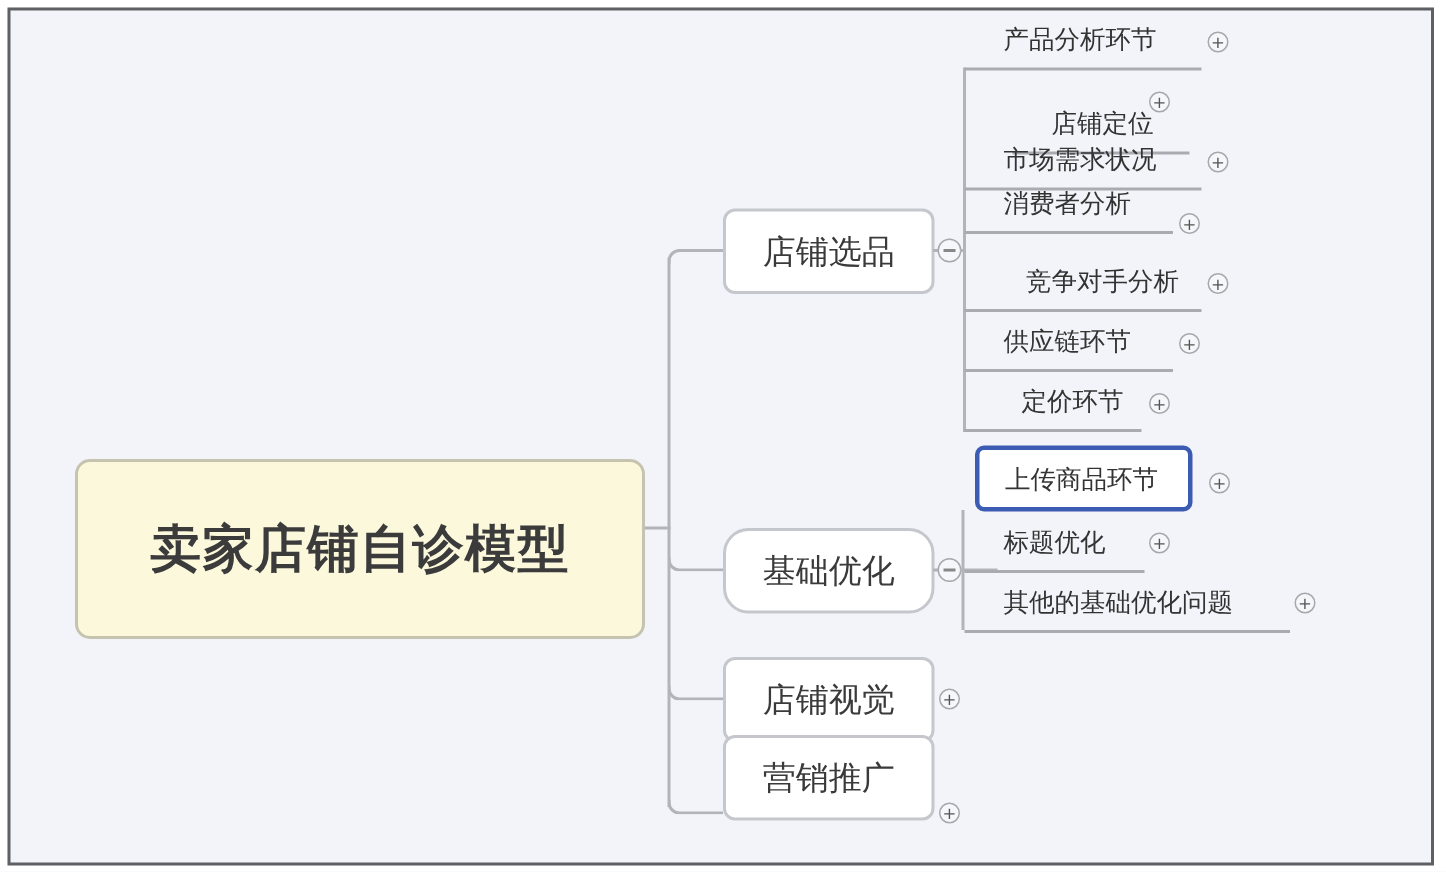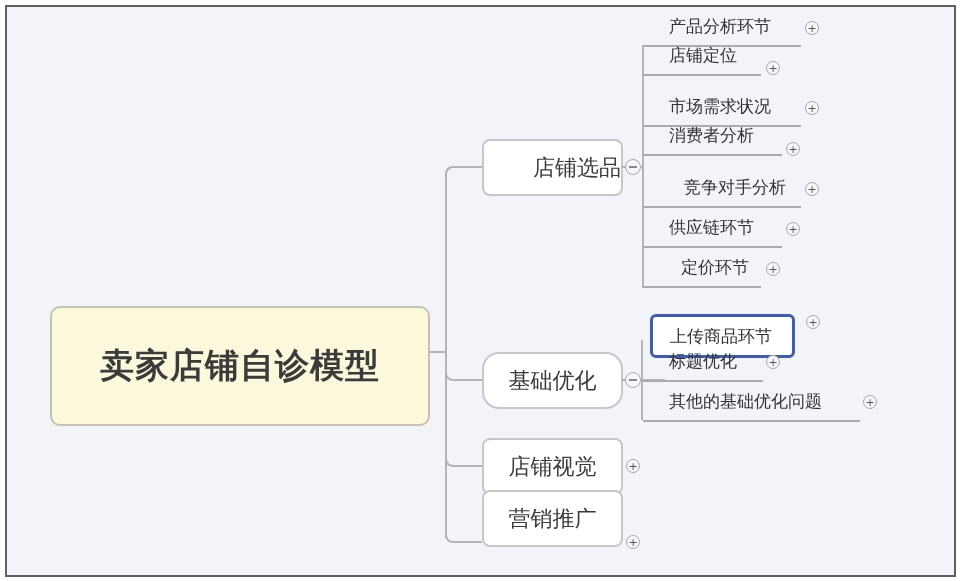--- a/index.html
+++ b/index.html
@@ -56,37 +56,37 @@
 
 <div class="abs" style="left:445px; top:166px; width:37px; height:10px; border-top:2px solid #b2b4ba; border-left:2px solid #b2b4ba; border-top-left-radius:8px; box-sizing:border-box;"></div>
 <div class="abs" style="left:445px; top:371px; width:37px; height:10px; border-bottom:2px solid #b2b4ba; border-left:2px solid #b2b4ba; border-bottom-left-radius:8px; box-sizing:border-box;"></div>
 <div class="abs" style="left:445px; top:457px; width:37px; height:10px; border-bottom:2px solid #b2b4ba; border-left:2px solid #b2b4ba; border-bottom-left-radius:8px; box-sizing:border-box;"></div>
 <div class="abs" style="left:445px; top:533px; width:37px; height:10px; border-bottom:2px solid #b2b4ba; border-left:2px solid #b2b4ba; border-bottom-left-radius:8px; box-sizing:border-box;"></div>
 
 <div class="root">
   <span>卖家店铺自诊模型</span>
 </div>
 
-<div class="branch" style="top:139px;justify-content:flex-end;">
+<div class="branch" style="top:139px;">
   <span>店铺选品</span>
 </div>
 <div class="line" style="left:622px; top:166px; width:4px; height:2px;"></div>
 <div class="circ minus" style="left:625px; top:159px;">
     <span style="display:block;width:8px;height:1.5px;background:#888;"></span>
   </div>
 <div class="line" style="left:640px; top:166px; width:4px; height:2px;"></div>
 
 <div class="line" style="left:642px; top:45px; width:2px; height:243px;"></div>
 
 <div class="sub" style="top:7px; width:158px;">
   <span>产品分析环节</span>
 </div>
 <div class="circ" style="left:805px; top:21px;">+</div>
 
-<div class="sub" style="top:36px; width:118px;">
+<div class="sub" style="top:63px; width:118px;margin-left:32px;">
   <span>店铺定位</span>
 </div>
 <div class="circ" style="left:766px; top:61px;">+</div>
 
 <div class="sub" style="top:87px; width:158px;">
   <span>市场需求状况</span>
 </div>
 <div class="circ" style="left:805px; top:101px;">+</div>
 
 <div class="sub" style="top:116px; width:139px;">
@@ -112,21 +112,21 @@
 <div class="branch" style="top:352px;border-radius:17px;">
   <span>基础优化</span>
 </div>
 <div class="line" style="left:622px; top:379px; width:4px; height:2px;"></div>
 <div class="circ minus" style="left:625px; top:372px;">
     <span style="display:block;width:8px;height:1.5px;background:#888;"></span>
   </div>
 <div class="line" style="left:640px; top:379px; width:25px; height:2px;"></div>
 <div class="line" style="left:641px; top:340px; width:2px; height:80px;"></div>
 
-<div class="sub selected" style="top:314px;justify-content:center;">
+<div class="sub selected" style="top:297px;justify-content:center;">
   <span>上传商品环节</span>
 </div>
 <div class="circ" style="left:806px; top:315px;">+</div>
 
 <div class="sub" style="top:342px; width:120px;">
   <span>标题优化</span>
 </div>
 <div class="circ" style="left:766px; top:355px;">+</div>
 
 <div class="sub" style="top:382px; width:217px;">

